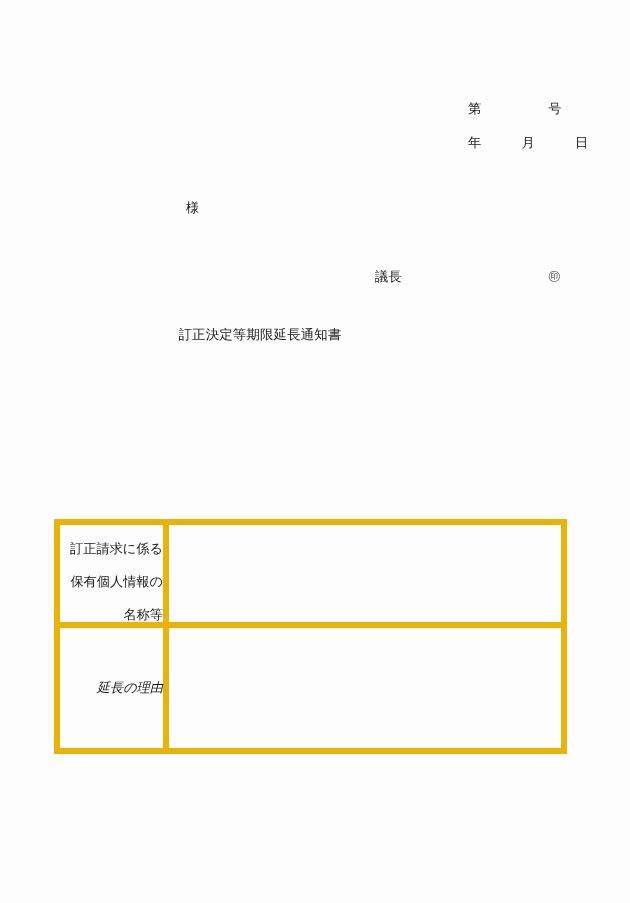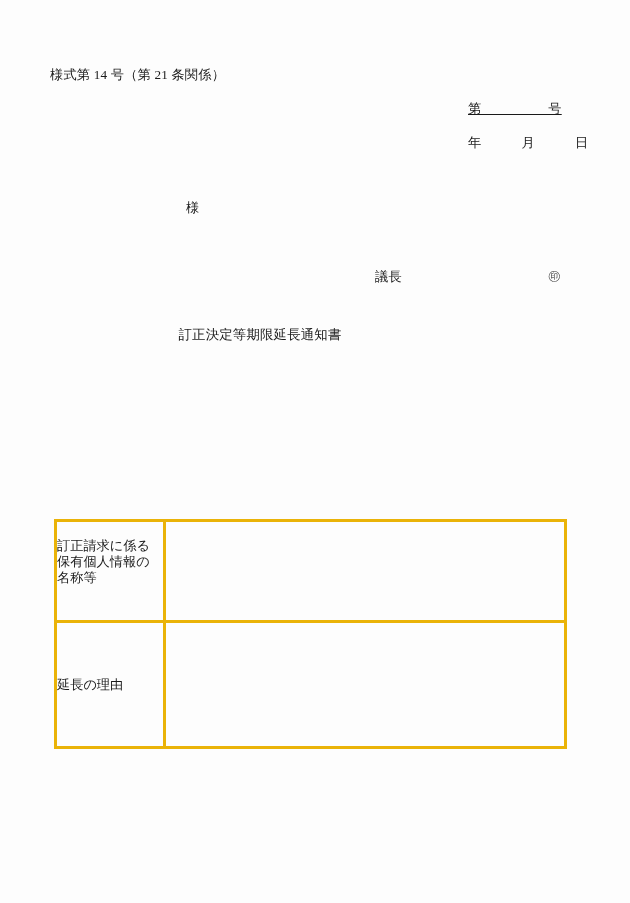--- a/index.html
+++ b/index.html
@@ -33,21 +33,20 @@
   
   .form-no {
     left: 50px;
     top: 68px;
   }
 
   
   .doc-no {
     left: 468px;
     top: 102px;
-    text-decoration: underline;
   }
   .doc-date {
     left: 468px;
     top: 136px;
   }
 
   
   .addressee {
     left: 186px;
     top: 201px;
@@ -100,73 +99,74 @@
   
   .form-table {
     position: absolute;
     left: 54px;
     top: 519px;
     width: 513px;
     border-collapse: collapse;
     table-layout: fixed;
   }
   .form-table td {
-    border: 3px solid #eab308;
+    border: 6px solid #eab308;
     padding: 0;
     vertical-align: middle;
     font-size: 13.2px;
     line-height: 1;
+    text-align: right;
   }
   .cell-label {
     width: 109px;
     padding-left: 8px;
     box-sizing: border-box;
   }
   .cell-value {
     padding-left: 10px;
     box-sizing: border-box;
   }
   .label-lines span {
     display: block;
     white-space: pre;
     line-height: 1;
   }
   .label-lines span + span {
-    margin-top: 3px;
+    margin-top: 20px;
   }
   .row-name .cell-label,
   .row-name .cell-value {
     height: 101px;
     vertical-align: top;
     padding-top: 17px;
   }
   .row-period .cell-label,
   .row-period .cell-value {
     height: 38px;
     vertical-align: middle;
   }
   .row-reason .cell-label,
   .row-reason .cell-value {
     height: 126px;
     vertical-align: middle;
+    font-style: italic;
   }
   .value-text {
     white-space: pre;
     display: block;
   }
   .row-period .value-text {
     padding-left: 26px;
   }
 </style>
 </head>
 <body>
 
 <div class="page">
 
-  <div class="txt form-no">様式第 14 号（第 21 条関係）</div>
 
   <div class="txt doc-no">第　　　　　号</div>
 
   <div class="txt doc-date">年　　　月　　　日</div>
 
   <div class="txt addressee">様</div>
 
 
   <div class="txt issuer-role">議長</div>
 

